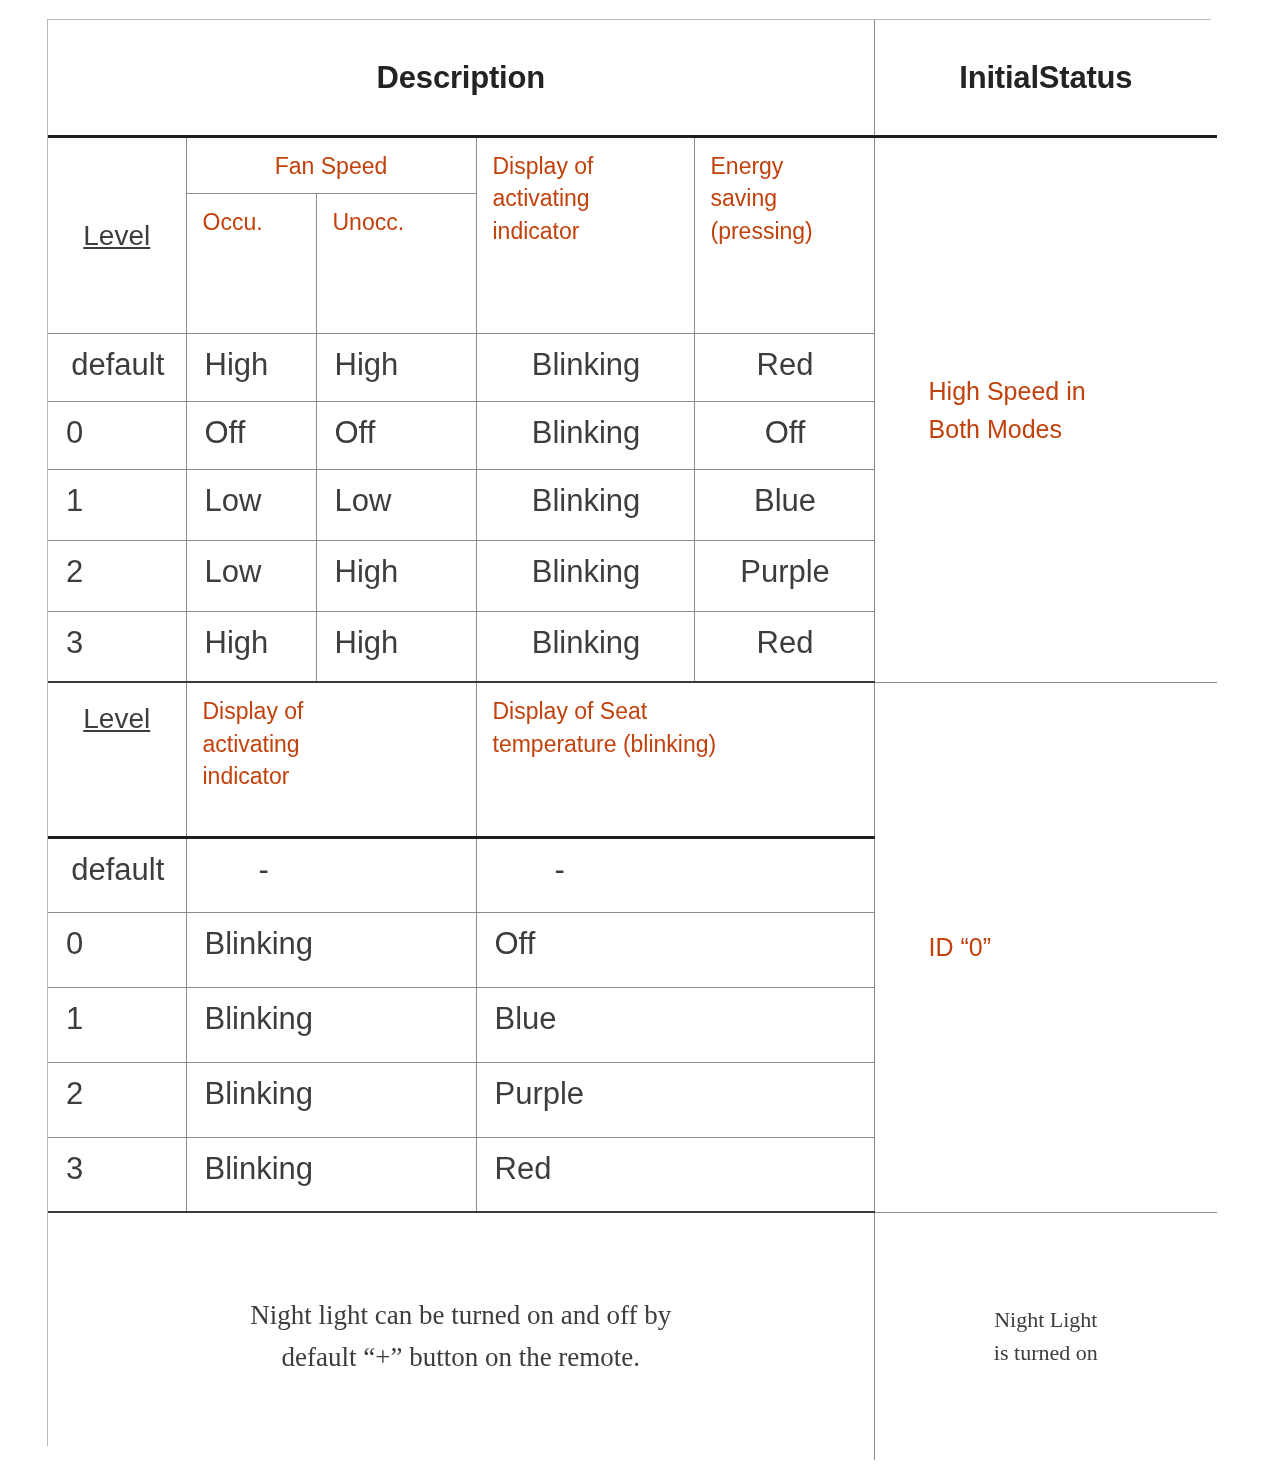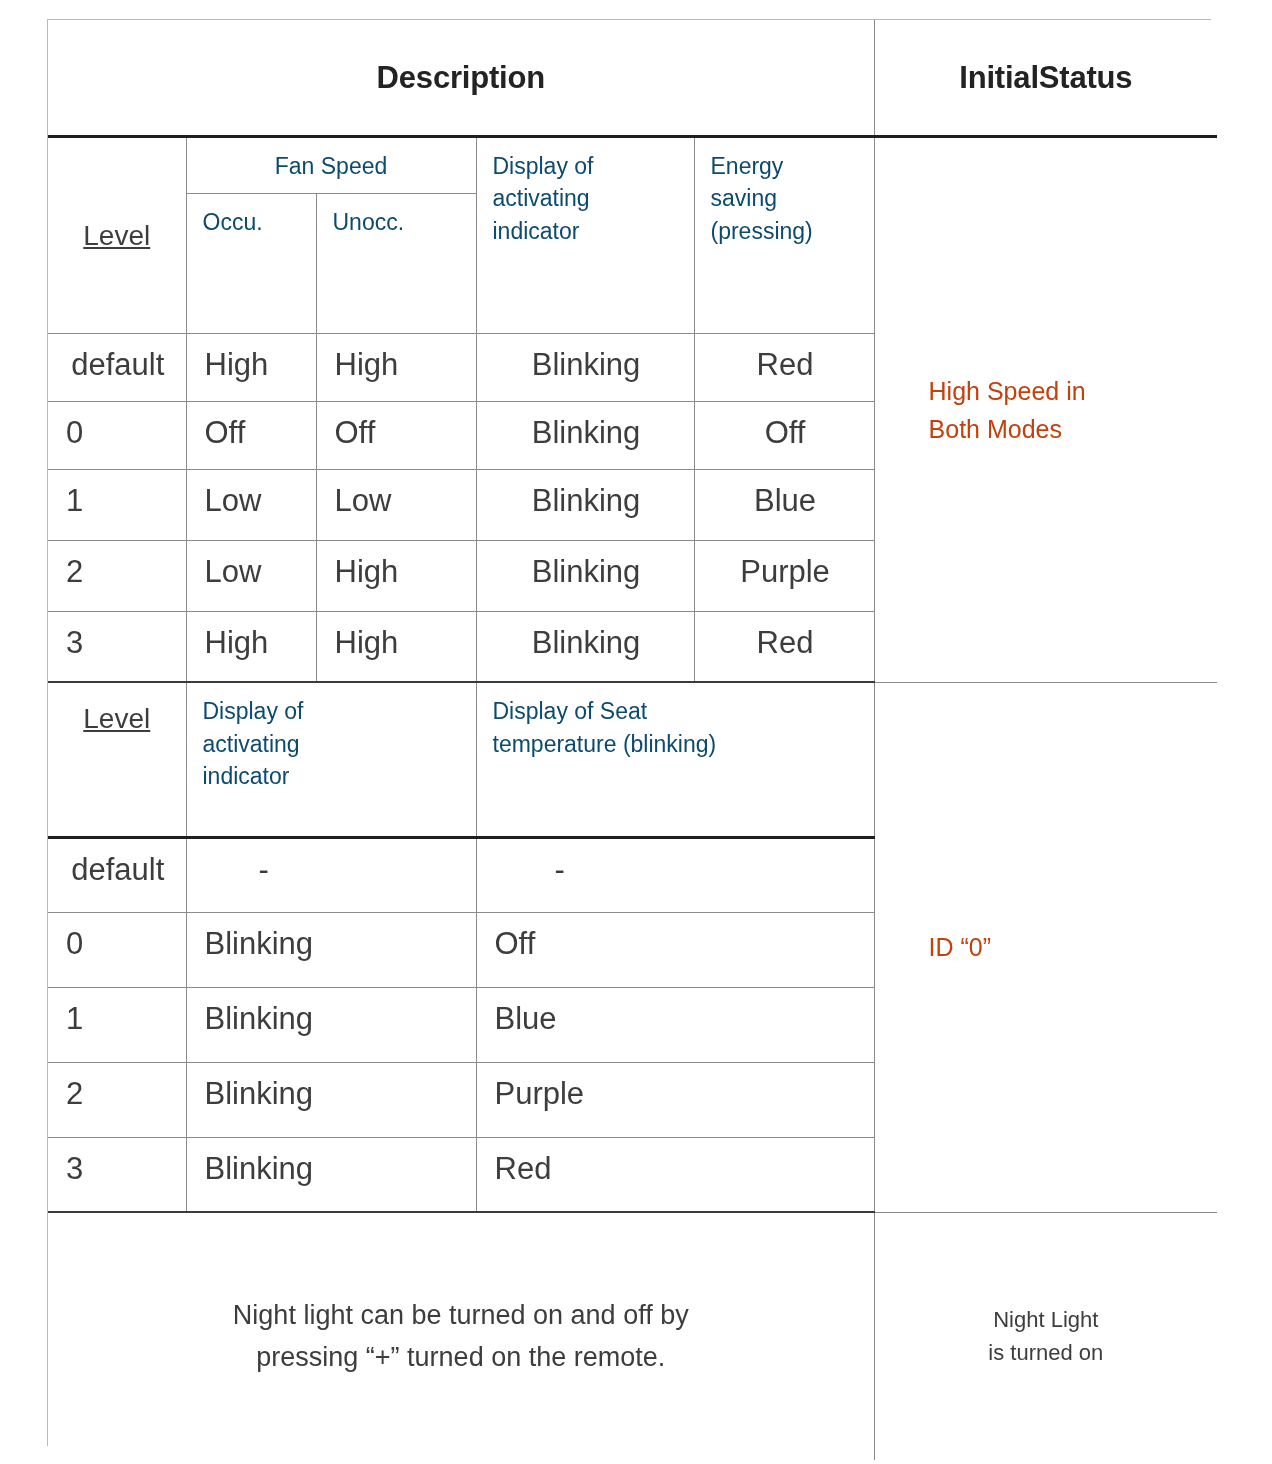--- a/index.html
+++ b/index.html
@@ -72,21 +72,21 @@
     text-align: center;
     font-size: 31px;
     font-weight: bold;
     color: #232323;
     letter-spacing: -0.2px;
   }
   .title-cell.two-line { line-height: 1.22; }
 
   .sub-head {
     font-size: 23px;
-    color: #0c4a6e;
+    color: #c2410c;
     font-weight: normal;
   }
   .sub-head.ctr { text-align: center; }
 
   .lvl-head {
     display: flex;
     align-items: center;
     justify-content: center;
     font-size: 28px;
     color: #3d3d3d;
@@ -118,20 +118,21 @@
 
   .note-cell {
     display: flex;
     align-items: center;
     justify-content: center;
     text-align: center;
     font-size: 27px;
     color: #3d3d3d;
     line-height: 1.55;
     padding: 0 40px;
+    font-family: Liberation Serif, serif;
   }
   .note-cell.right {
     font-size: 22px;
     line-height: 1.5;
   }
 
   .stack span { display: block; }
 </style>
 </head>
 <body>
@@ -371,21 +372,21 @@
           <td class="bot-mid" colspan="2">
             <div class="data">Red</div>
           </td>
         </tr>
 
         <tr style="height:248px">
           <td class="no-l no-b" colspan="5">
             <div class="cellbox note-cell stack">
               <div>
                 <span>Night light can be turned on and off by</span>
-                <span>pressing “+” turned on the remote.</span>
+                <span>default “+” button on the remote.</span>
               </div>
             </div>
           </td>
           <td class="no-r no-b">
             <div class="cellbox note-cell right stack">
               <div>
                 <span>Night Light</span>
                 <span>is turned on</span>
               </div>
             </div>

